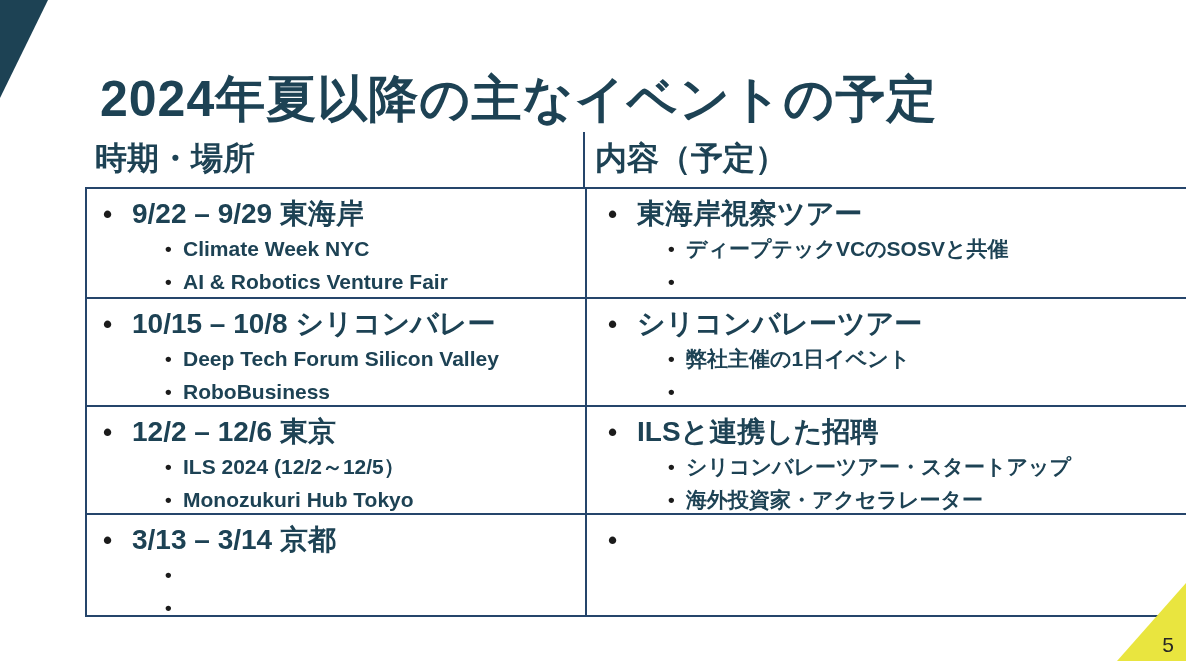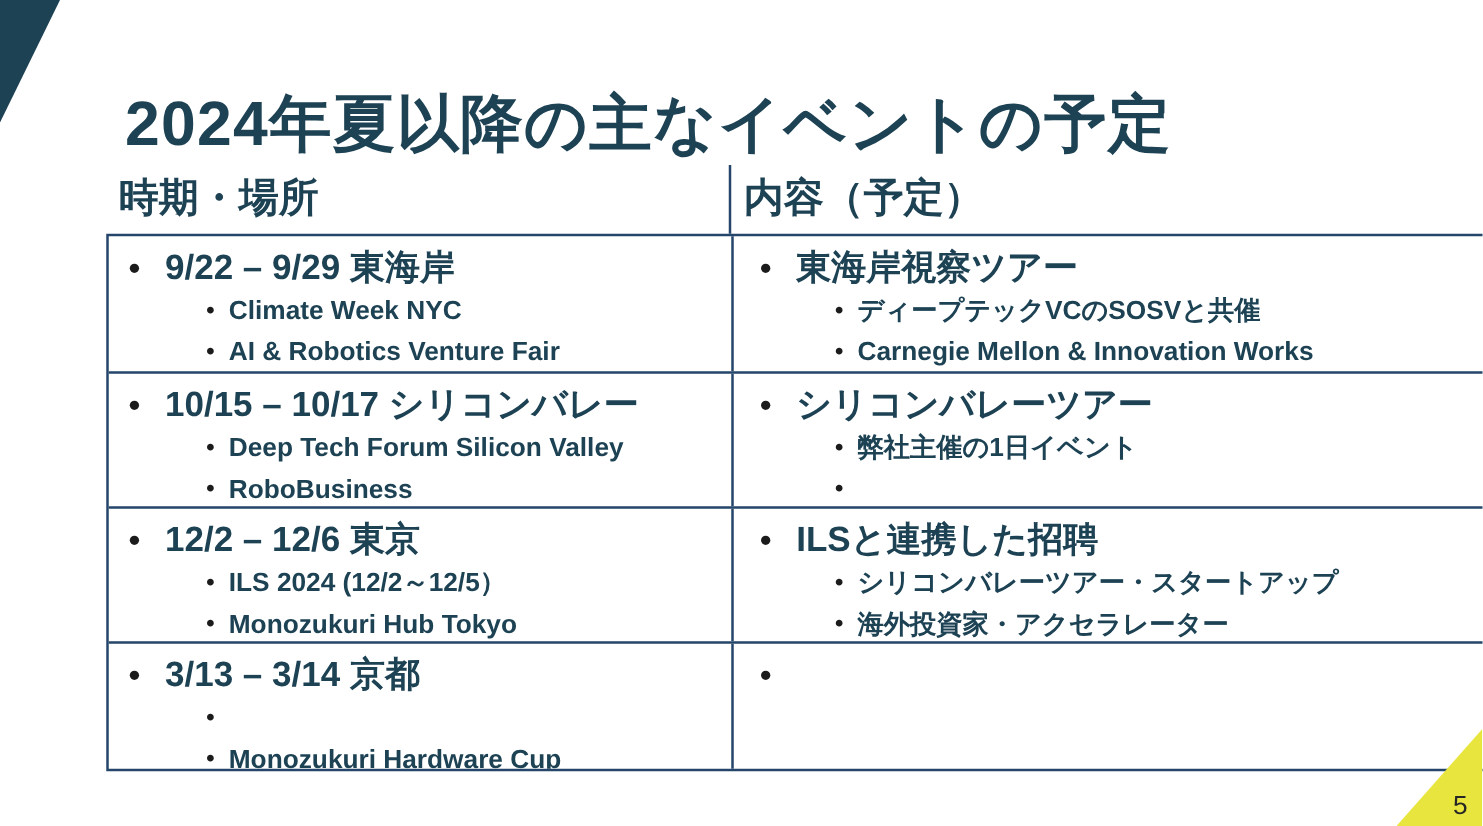--- a/index.html
+++ b/index.html
@@ -92,30 +92,29 @@
           <div class="li1">
             <span class="b">•</span>
             <span>東海岸視察ツアー</span>
           </div>
           <div class="li2">
             <span class="b">•</span>
             <span>ディープテックVCのSOSVと共催</span>
           </div>
           <div class="li2">
             <span class="b">•</span>
-            <span>Carnegie Mellon &amp; Innovation Works</span>
           </div>
         </div>
       </div>
 
       <div class="trow">
         <div class="cell left">
           <div class="li1">
             <span class="b">•</span>
-            <span>10/15 – 10/17 シリコンバレー</span>
+            <span>10/15 – 10/8 シリコンバレー</span>
           </div>
           <div class="li2">
             <span class="b">•</span>
             <span>Deep Tech Forum Silicon Valley</span>
           </div>
           <div class="li2">
             <span class="b">•</span>
             <span>RoboBusiness</span>
           </div>
         </div>
@@ -169,21 +168,20 @@
         <div class="cell left">
           <div class="li1">
             <span class="b">•</span>
             <span>3/13 – 3/14 京都</span>
           </div>
           <div class="li2">
             <span class="b">•</span>
           </div>
           <div class="li2">
             <span class="b">•</span>
-            <span>Monozukuri Hardware Cup</span>
           </div>
         </div>
         <div class="cell right">
           <div class="li1">
             <span class="b">•</span>
           </div>
         </div>
       </div>
 
     </div>

